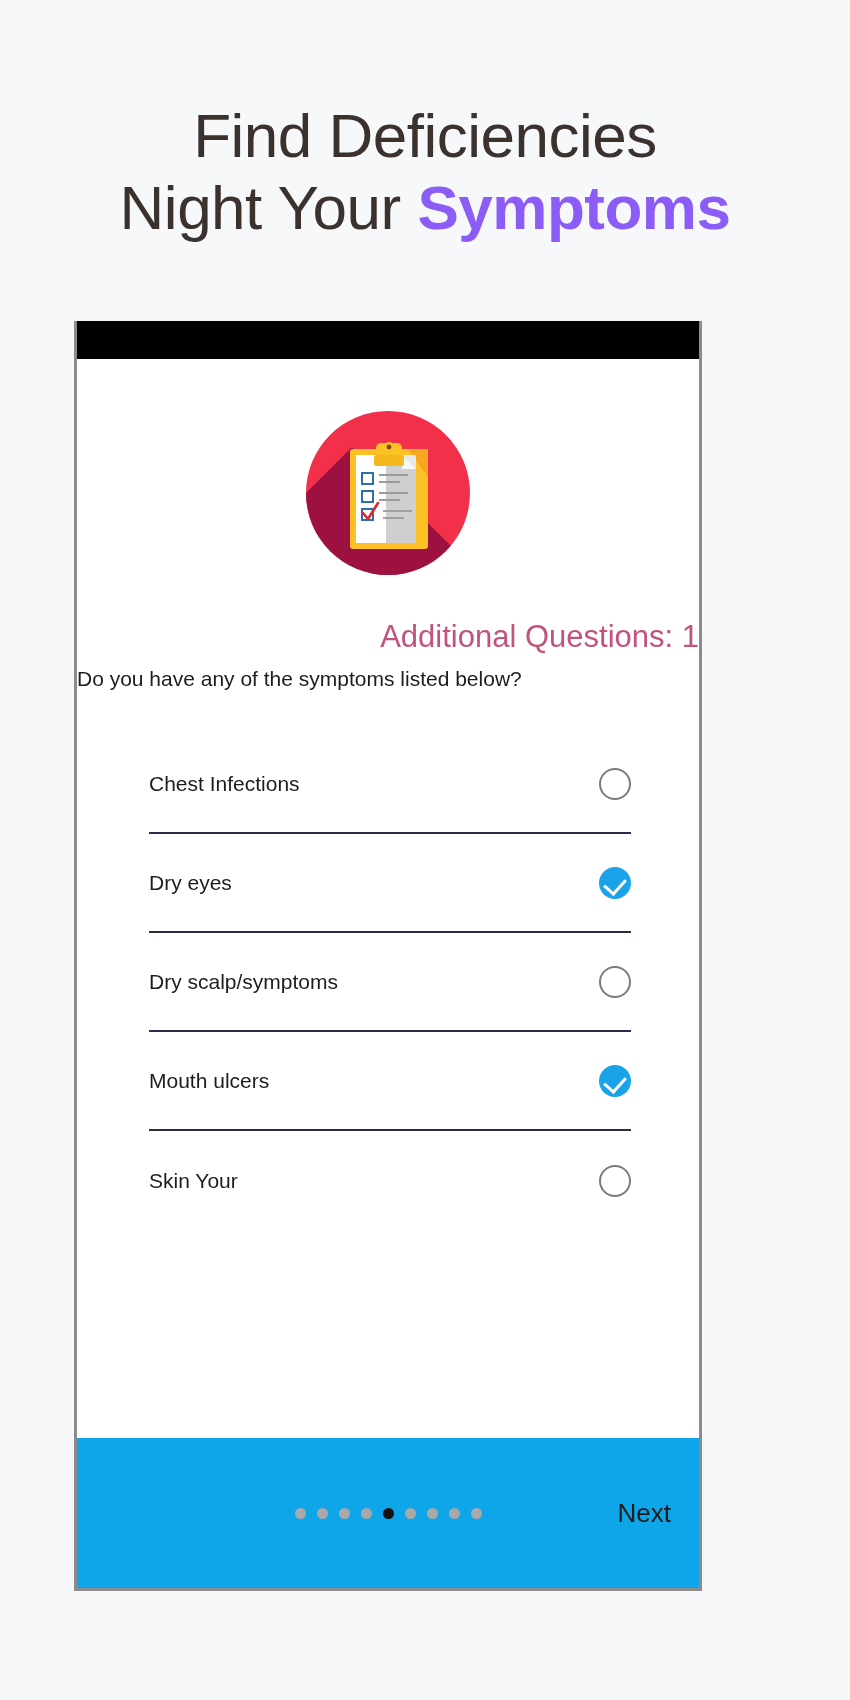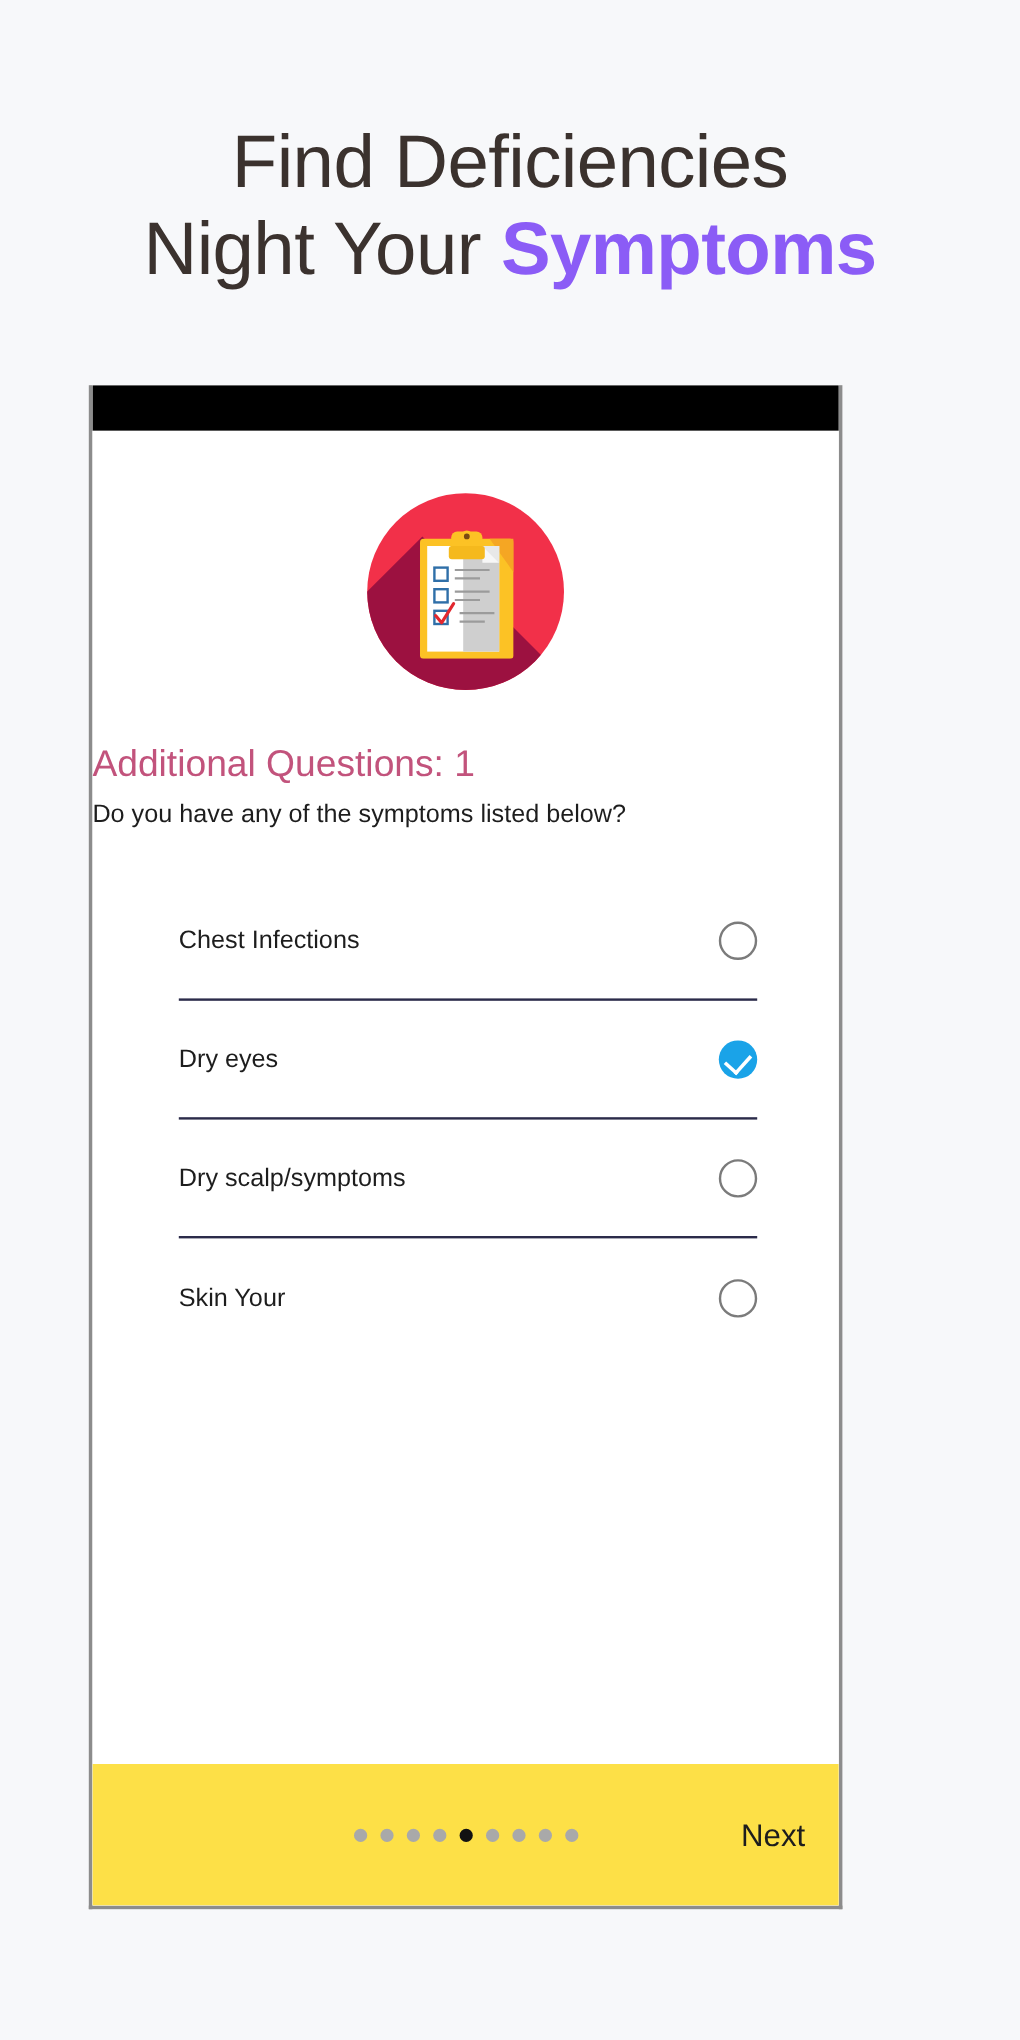--- a/index.html
+++ b/index.html
@@ -93,21 +93,21 @@
     left: 44px;
     top: 30px;
     width: 78px;
     height: 108px;
     z-index: 3;
   }
 
   
   .q-title {
     margin-top: 44px;
-    text-align: left;
+    text-align: right;
     font-size: 31px;
     color: #c2537c;
     font-weight: 400;
   }
   .q-sub {
     margin-top: 12px;
     text-align: left;
     font-size: 21px;
     color: #1d1d1d;
     font-weight: 400;
@@ -155,22 +155,22 @@
     top: 7px;
     width: 11px;
     height: 17px;
     border: solid #ffffff;
     border-width: 0 3.5px 3.5px 0;
     transform: rotate(42deg);
   }
 
   
   .bottom-bar {
-    height: 118px;
-    background: #fde047;
+    height: 150px;
+    background: #0ea5e9;
     display: flex;
     align-items: center;
     position: relative;
   }
   .dots {
     position: absolute;
     left: 0;
     right: 0;
     display: flex;
     justify-content: center;
@@ -255,20 +255,24 @@
         </div>
         <div class="row">
           <span class="row-label">Dry eyes</span>
           <span class="radio checked"></span>
         </div>
         <div class="row">
           <span class="row-label">Dry scalp/symptoms</span>
           <span class="radio"></span>
         </div>
         <div class="row">
+          <span class="row-label">Mouth ulcers</span>
+          <span class="radio checked"></span>
+        </div>
+        <div class="row">
           <span class="row-label">Skin Your</span>
           <span class="radio"></span>
         </div>
       </div>
 
     <div class="bottom-bar">
       <div class="dots">
           <span class="dot"></span>
           <span class="dot"></span>
           <span class="dot"></span>

